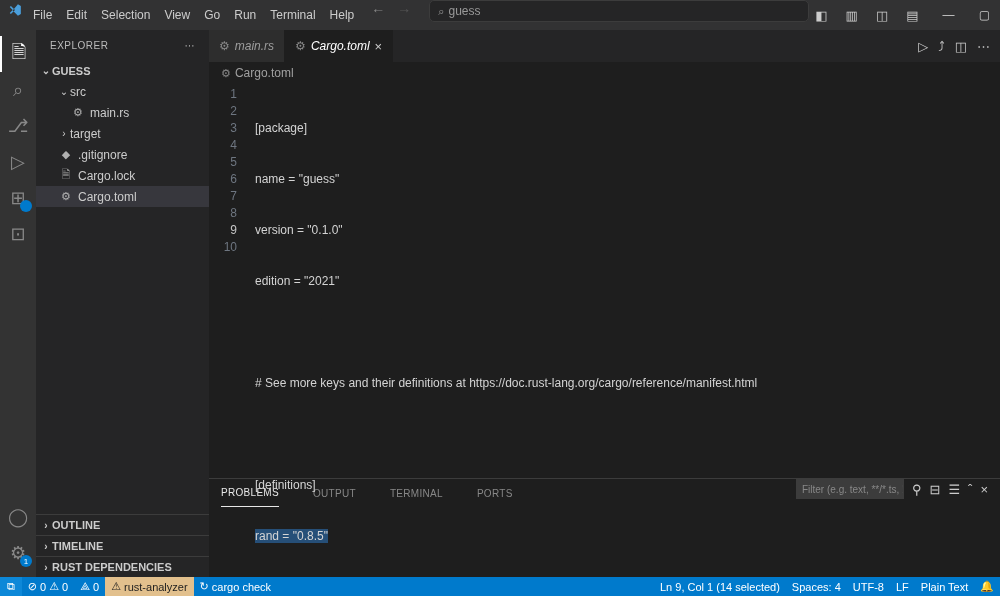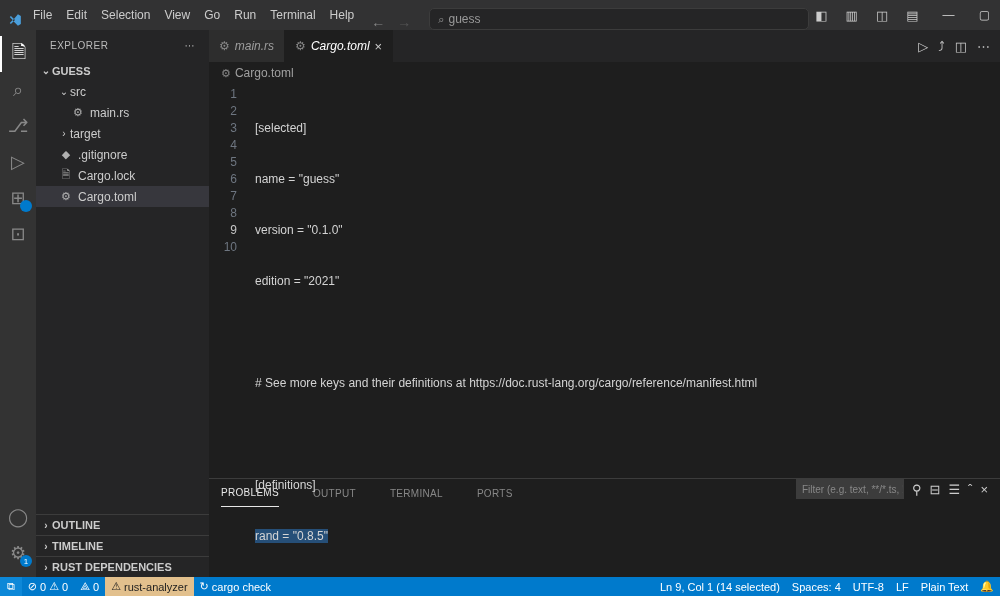--- a/index.html
+++ b/index.html
@@ -14,21 +14,21 @@
       background: #1e1e1e;
       color: #cccccc;
       overflow: hidden;
       font-size: 12px;
     }
     
     .title-bar {
       height: 30px;
       background: #323233;
       display: flex;
-      align-items: flex-end;
+      align-items: flex-start;
       padding: 0 4px;
     }
     .title-bar .logo {
       width: 20px;
       height: 20px;
       margin: 0 4px;
       display:flex;align-items:center;justify-content:center;
     }
     .menu-bar { display: flex; }
     .menu-item {
@@ -465,21 +465,21 @@
         <div>3</div>
         <div>4</div>
         <div>5</div>
         <div>6</div>
         <div>7</div>
         <div>8</div>
         <div style="color:#c6c6c6">9</div>
         <div>10</div>
       </div>
       <div class="code">
-        <div class="line">[selected]</div>
+        <div class="line">[package]</div>
         <div class="line">name = "guess"</div>
         <div class="line">version = "0.1.0"</div>
         <div class="line">edition = "2021"</div>
         <div class="line"></div>
         <div class="line"><span># See more keys and their definitions at </span><a class="link">https://doc.rust-lang.org/cargo/reference/manifest.html</a></div>
         <div class="line"></div>
         <div class="line">[definitions]</div>
         <div class="line"><span class="sel">rand = "0.8.5"</span></div>
         <div class="line"></div>
       </div>

